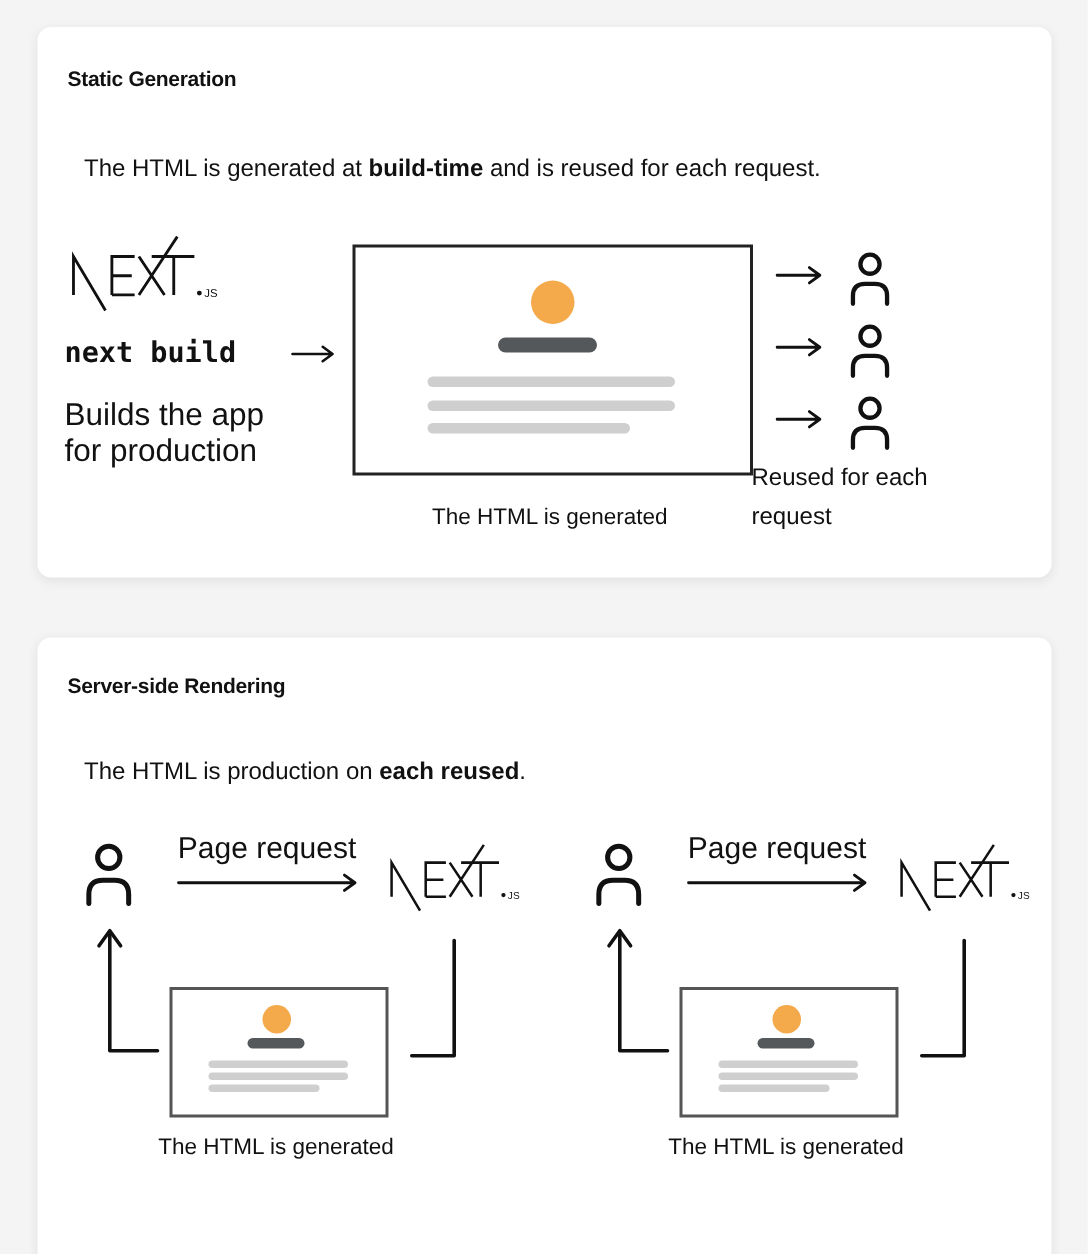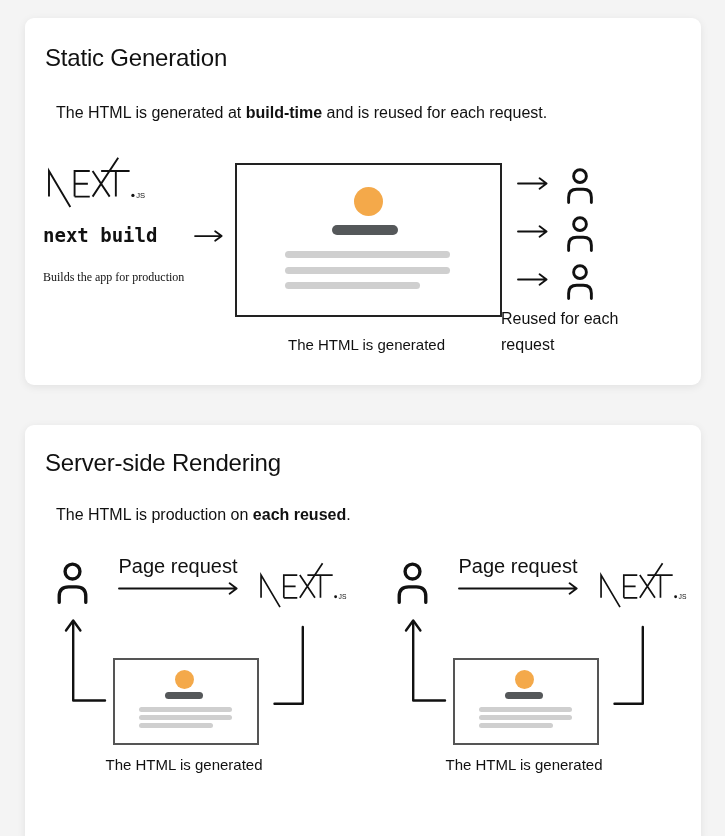--- a/index.html
+++ b/index.html
@@ -11,36 +11,36 @@
     overflow:hidden;
   }
   .card{
     position:absolute;left:25px;width:676px;
     background:var(--card-bg,#ffffff);
     border-radius:9px;
     box-shadow:0 2px 8px rgba(0,0,0,.08);
   }
   .card-static{top:18px;height:367px;}
   .card-ssr{top:425px;height:420px;}
-  .card h2{position:absolute;left:20px;margin:0;font-size:24px;font-weight:400;letter-spacing:-.2px;text-align:center;}
+  .card h2{position:absolute;left:20px;margin:0;font-size:14px;font-weight:700;letter-spacing:-.2px;text-align:center;}
   .card-static h2{top:26px;}
   .card-ssr h2{top:24px;}
   .desc{position:absolute;left:31px;margin:0;font-size:16px;white-space:nowrap;}
   .card-static .desc{top:86px;}
   .card-ssr .desc{top:81px;}
 
   svg{display:block;color:var(--stroke,#111);}
 
   
   .logo-lg{position:absolute;left:18px;top:135px;width:103px;height:55px;}
   .cmd{position:absolute;left:18px;top:206px;margin:0;
        font-family:"DejaVu Sans Mono","Liberation Mono",monospace;
        font-weight:700;font-size:19px;white-space:nowrap;background:none;}
   .cmd-arrow{position:absolute;left:169px;top:211px;width:30px;height:14px;}
-  .cmd-note{position:absolute;left:18px;top:247px;width:150px;font-size:12px;line-height:24px;font-family:Liberation Serif, serif;}
+  .cmd-note{position:absolute;left:18px;top:247px;width:150px;font-size:21px;line-height:24px;}
 
   .browser{background:#fff;}
   .browser-lg{position:absolute;left:210px;top:145px;width:263px;height:150px;
               border:2px solid var(--browser-border,#222);}
   .mock{position:absolute;}
   .circle{border-radius:50%;background:var(--accent-orange,#f4a94a);}
   .bar-dark{background:var(--dark-bar,#55585a);}
   .bar-light{background:var(--light-bar,#cfcfcf);}
   .browser-lg .circle{left:117px;top:22px;width:29px;height:29px;}
   .browser-lg .bar-dark{left:95px;top:60px;width:66px;height:10px;border-radius:5px;}

